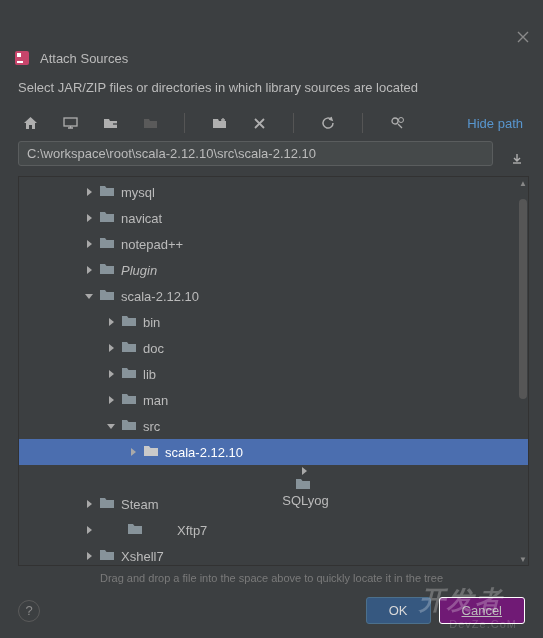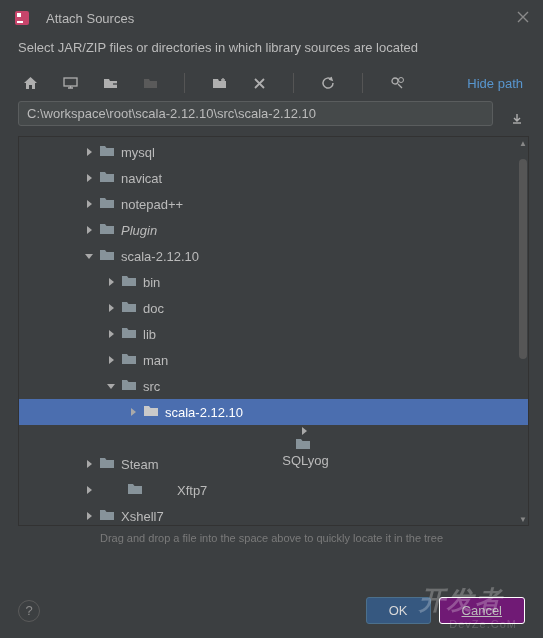--- a/index.html
+++ b/index.html
@@ -9,21 +9,21 @@
     font-family: "Segoe UI", Arial, sans-serif;
     font-size: 13px;
     color: #bbbbbb;
     position: relative;
     overflow: hidden;
   }
   .titlebar {
     display: flex; align-items: center; justify-content: space-between;
     padding: 10px 14px 8px 14px;
   }
-  .titlebar-left { display: flex; align-items: center; gap: 16px; }
+  .titlebar-left { display: flex; align-items: center; gap: 10px; margin-top: 40px; }
   .app-icon { width: 16px; height: 16px; }
   .title { color: #bbbbbb; font-size: 13px; }
   .close-x { color: #8a8a8a; cursor: pointer; }
   .subtitle { padding: 6px 18px 10px 18px; color: #bbbbbb; font-size: 13px; }
   .toolbar {
     display: flex; align-items: center;
     padding: 6px 14px 6px 18px;
     gap: 16px;
   }
   .tool-btn {

